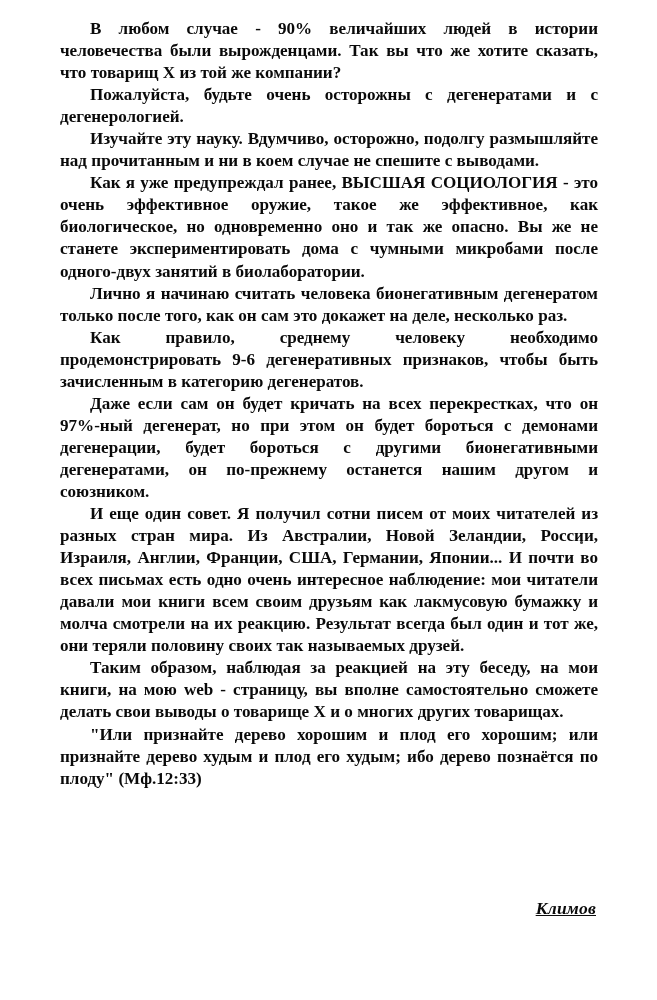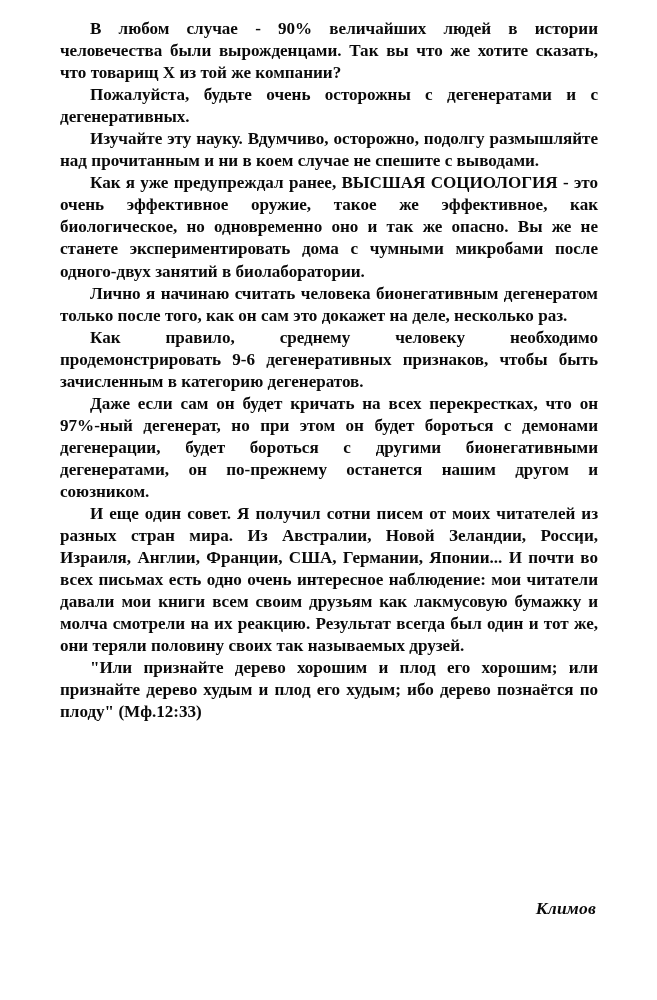--- a/index.html
+++ b/index.html
@@ -61,20 +61,21 @@
   }
   .signature {
     display: inline-block;
     font-size: 17.5px;
     line-height: 22px;
     font-style: italic;
     font-weight: 700;
     color: #0a0a0a;
     letter-spacing: 0.2px;
     padding-right: 2px;
+    text-decoration: underline;
   }
 
   
   .speck {
     position: absolute;
     left: 580px;
     top: 541px;
     width: 3px;
     height: 3px;
     background: #2a2a2a;
@@ -83,27 +84,28 @@
   }
 </style>
 </head>
 <body>
 
 <div class="page">
 
   <div class="text-column">
 
     <p class="para">В любом случае - 90% величайших людей в истории человечества были вырожденцами. Так вы что же хотите сказать, что товарищ Х из той же компании?</p>
-    <p class="para">Пожалуйста, будьте очень осторожны с дегенератами и с дегенеративных.</p>
+    <p class="para">Пожалуйста, будьте очень осторожны с дегенератами и с дегенерологией.</p>
     <p class="para">Изучайте эту науку. Вдумчиво, осторожно, подолгу размышляйте над прочитанным и ни в коем случае не спешите с выводами.</p>
     <p class="para">Как я уже предупреждал ранее, ВЫСШАЯ СОЦИОЛОГИЯ - это очень эффективное оружие, такое же эффективное, как биологическое, но одновременно оно и так же опасно. Вы же не станете экспериментировать дома с чумными микробами после одного-двух занятий в биолаборатории.</p>
     <p class="para">Лично я начинаю считать человека бионегативным дегенератом только после того, как он сам это докажет на деле, несколько раз.</p>
     <p class="para">Как правило, среднему человеку необходимо продемонстрировать 9-6 дегенеративных признаков, чтобы быть зачисленным в категорию дегенератов.</p>
     <p class="para">Даже если сам он будет кричать на всех перекрестках, что он 97%-ный дегенерат, но при этом он будет бороться с демонами дегенерации, будет бороться с другими бионегативными дегенератами,  он по-прежнему останется нашим другом и союзником.</p>
     <p class="para">И еще один совет. Я получил сотни писем от моих читателей из разных стран мира. Из Австралии, Новой Зеландии, России, Израиля, Англии, Франции, США, Германии, Японии... И почти во всех письмах есть одно очень интересное наблюдение: мои читатели давали мои книги всем своим друзьям как лакмусовую бумажку и молча смотрели на их реакцию. Результат всегда был один и тот же, они теряли половину своих так называемых друзей.</p>
+    <p class="para">Таким образом, наблюдая за реакцией на эту беседу, на мои книги, на мою web - страницу, вы вполне самостоятельно сможете делать свои выводы о товарище Х и о многих других товарищах.</p>
     <p class="para">"Или признайте дерево хорошим и плод его хорошим; или признайте дерево худым и плод его худым; ибо дерево познаётся по плоду" (Мф.12:33)</p>
 
   </div>
 
   <div class="signature-row">
     <span class="signature">Климов</span>
   </div>
 
   <div class="speck"></div>
 

